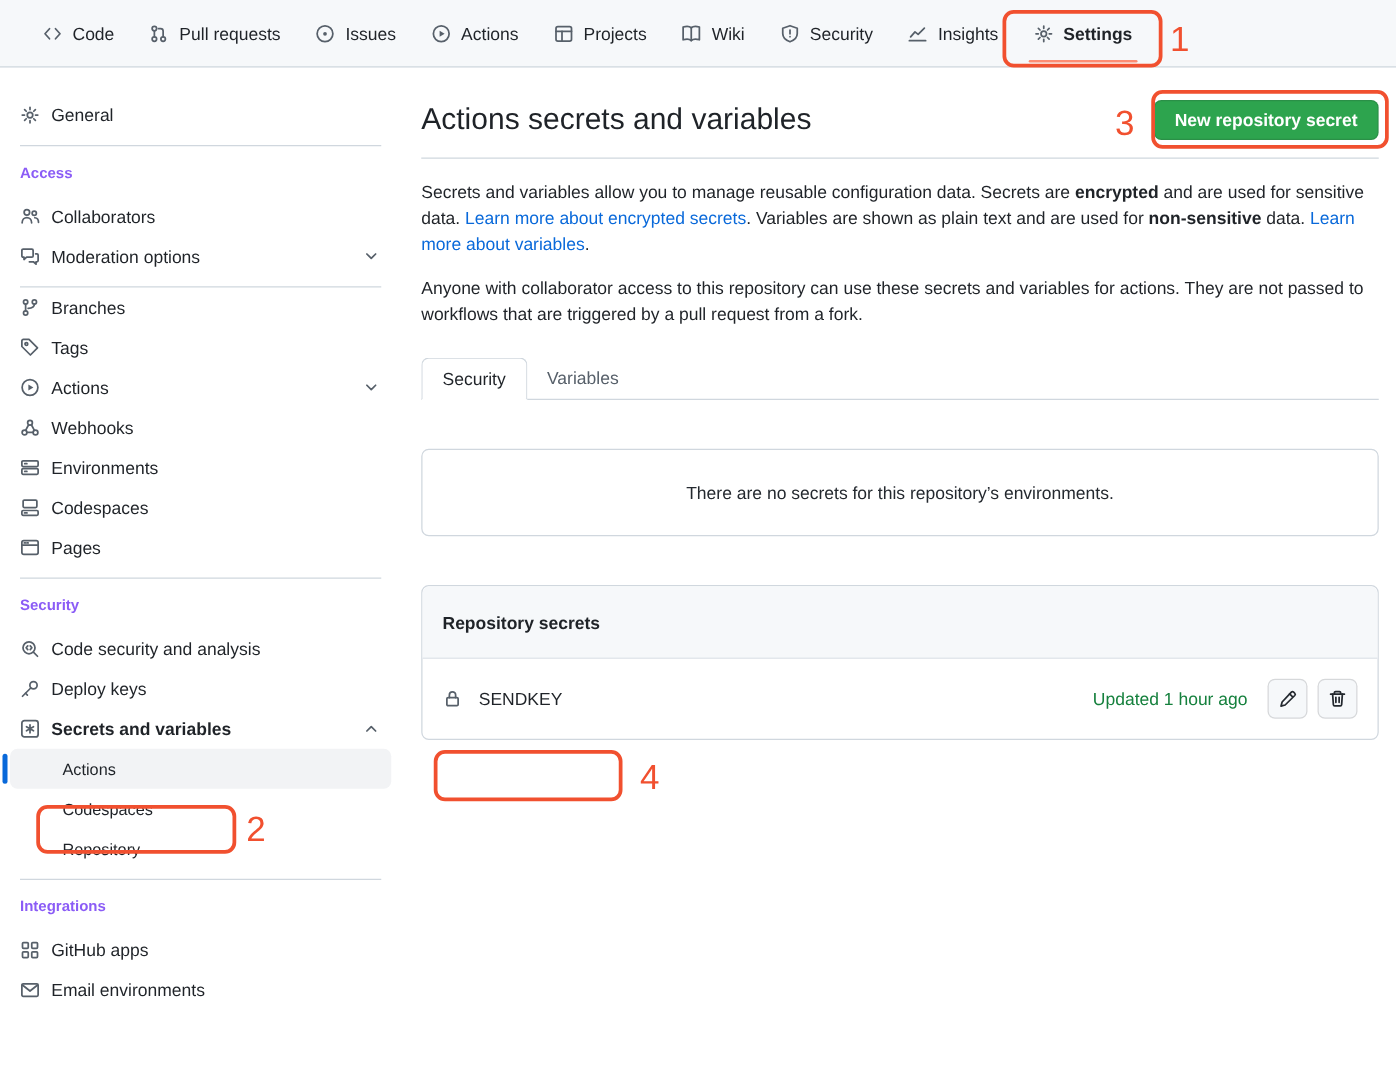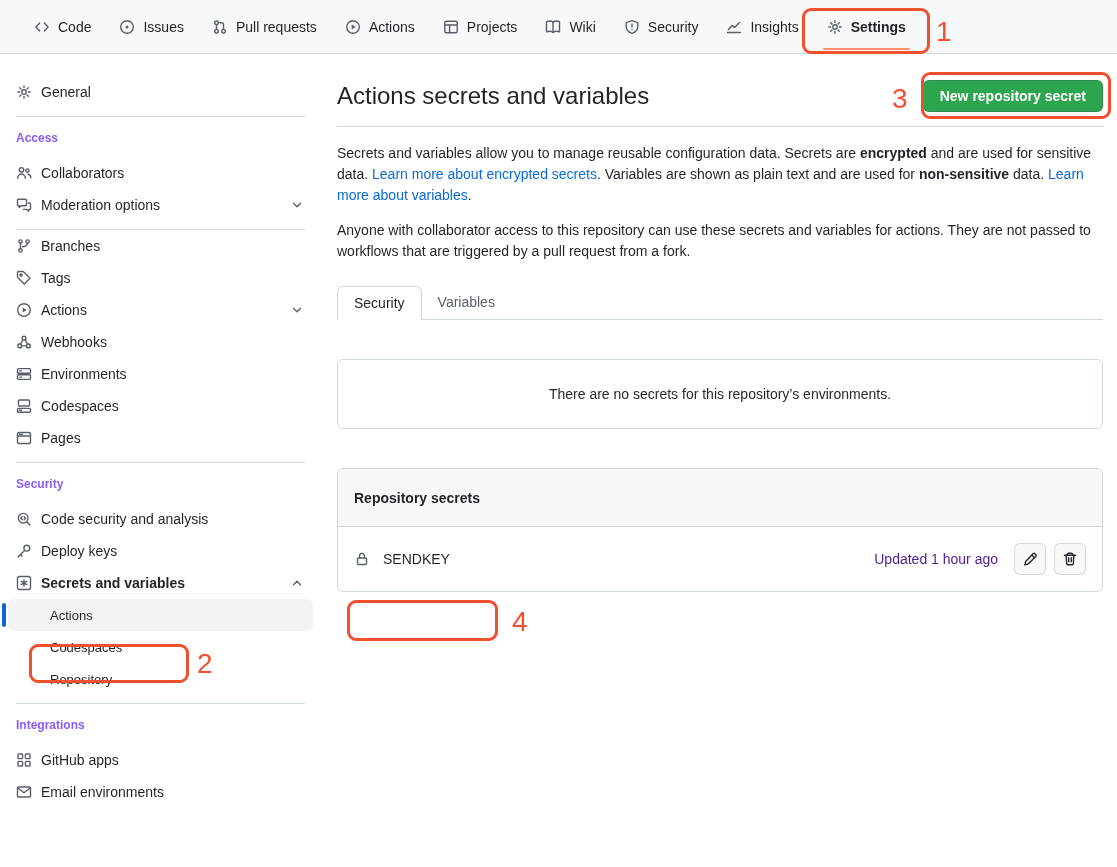--- a/index.html
+++ b/index.html
@@ -67,21 +67,21 @@
   .card-title { font-size:14px; font-weight:700; color:#1f2328; }
   .btn-secondary { height:28px; padding:0 12px; background:#f6f8fa; color:#24292f;
     font-size:12px; font-weight:600; border:1px solid rgba(31,35,40,.15);
     border-radius:6px; cursor:pointer; font-family:inherit; }
   .card-empty { padding:26px 16px; text-align:center; font-size:14px; color:#24292f; }
 
   .secret-row { display:flex; align-items:center; padding:16px; }
   .secret-name { display:flex; align-items:center; gap:13px; font-size:14px; color:#1f2328; }
   .secret-name .ic { color:#57606a; }
   .row-right { margin-left:auto; display:flex; align-items:center; gap:8px; }
-  .updated { font-size:14px; color:#4c1d95; margin-right:8px; }
+  .updated { font-size:14px; color:#15803d; margin-right:8px; }
   .icon-btn { width:32px; height:32px; display:flex; align-items:center; justify-content:center;
     background:#f6f8fa; border:1px solid rgba(31,35,40,.15); border-radius:6px;
     color:#24292f; cursor:pointer; }
 
   
   .ann-box { position:absolute; border:3px solid #f1502f; border-radius:9px; z-index:50;
     pointer-events:none; }
   .ann-num { position:absolute; color:#f1502f; font-size:28px; font-weight:400; z-index:50;
     pointer-events:none; line-height:1; }
 </style>
@@ -93,34 +93,34 @@
   <div class="topnav">
     <div class="nav-item">
       <svg class="ic">
           <path d="M5.6 4 L2 8 l3.6 4"></path>
           <path d="M10.4 4 L14 8 l-3.6 4"></path>
         </svg>
       <span>Code</span>
     </div>
     <div class="nav-item">
       <svg class="ic">
-          <circle cx="8" cy="8" r="6.3"></circle>
-          <circle class="fill" cx="8" cy="8" r="1.5"></circle>
-        </svg>
-      <span>Issues</span>
-    </div>
-    <div class="nav-item">
-      <svg class="ic">
           <circle cx="4.5" cy="3.8" r="1.8"></circle>
           <circle cx="4.5" cy="12.2" r="1.8"></circle>
           <circle cx="11.5" cy="12.2" r="1.8"></circle>
           <path d="M4.5 5.6 v4.8"></path>
           <path d="M7.8 3.8 h1.7 a2 2 0 0 1 2 2 v4.6"></path>
         </svg>
       <span>Pull requests</span>
+    </div>
+    <div class="nav-item">
+      <svg class="ic">
+          <circle cx="8" cy="8" r="6.3"></circle>
+          <circle class="fill" cx="8" cy="8" r="1.5"></circle>
+        </svg>
+      <span>Issues</span>
     </div>
     <div class="nav-item">
       <svg class="ic">
           <circle cx="8" cy="8" r="6.3"></circle>
           <path class="fill" d="M6.7 5.6 v4.8 L10.7 8 z"></path>
         </svg>
       <span>Actions</span>
     </div>
     <div class="nav-item">
       <svg class="ic">

